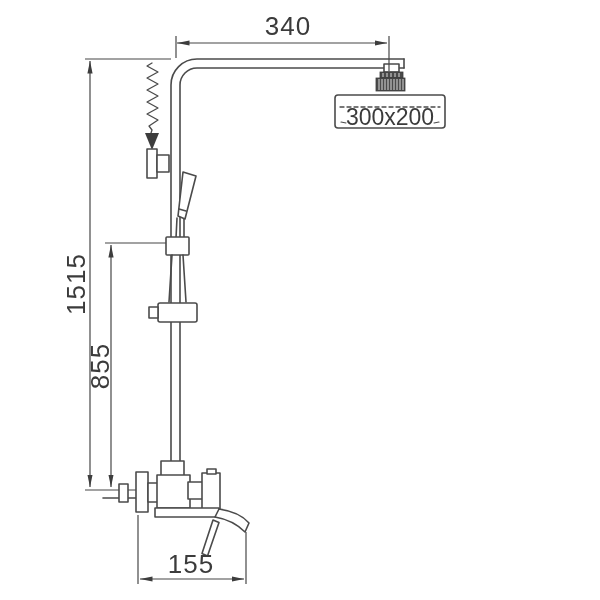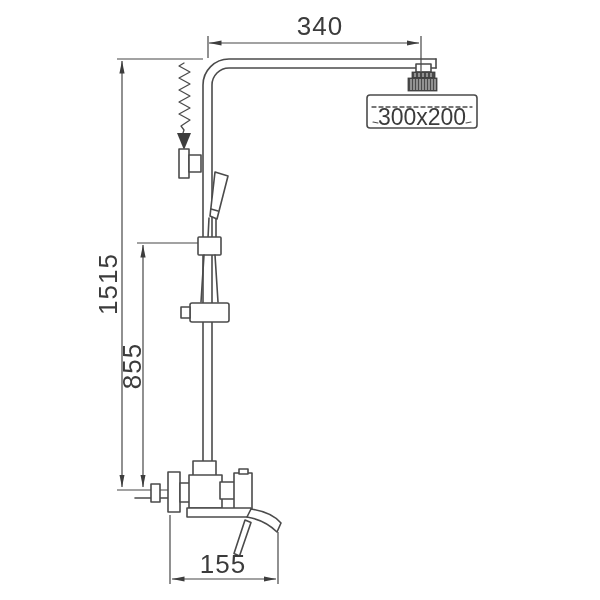--- a/index.html
+++ b/index.html
@@ -9,21 +9,20 @@
     width: 600px;
     height: 600px;
     font-family: "Liberation Sans", sans-serif;
   }
   .stage {
     position: relative;
     width: 480px;
     height: 600px;
     background: #ffffff;
     overflow: hidden;
-    padding-left: 32px;
   }
   svg { display: block; }
   .dim-text {
     font-family: "Liberation Sans", sans-serif;
     font-size: 26px;
     fill: #3b3b3b;
     letter-spacing: 1px;
   }
   .head-text {
     font-family: "Liberation Sans", sans-serif;

